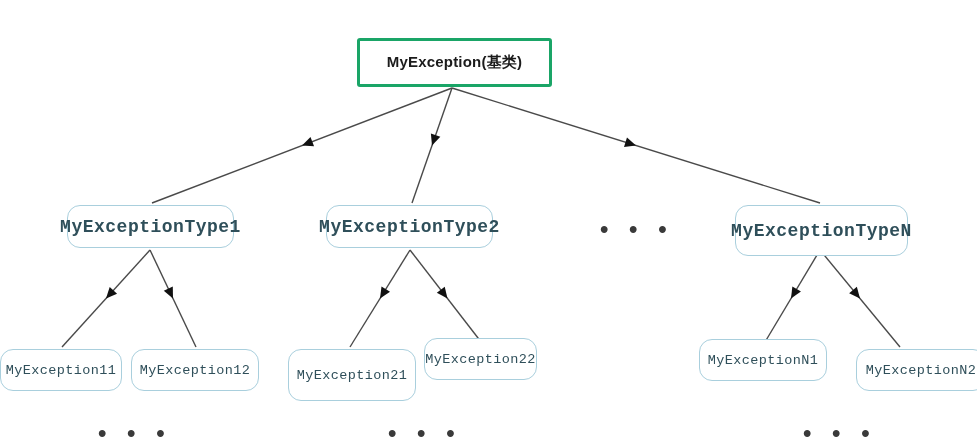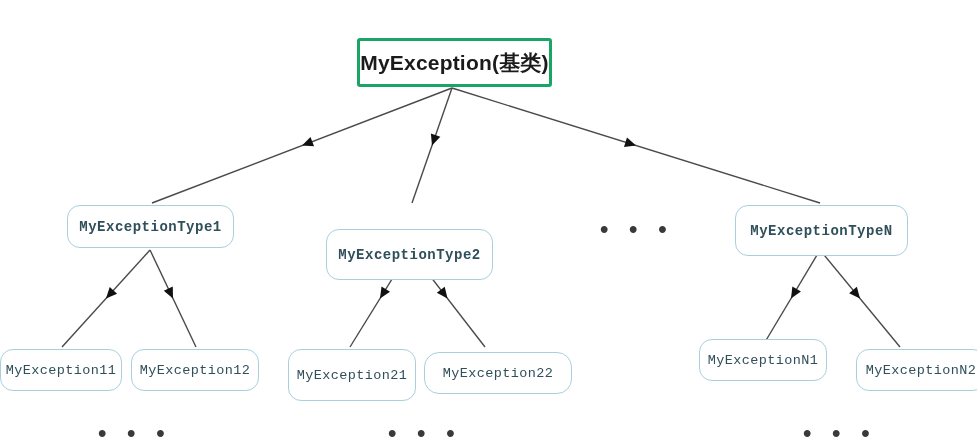--- a/index.html
+++ b/index.html
@@ -33,30 +33,30 @@
     justify-content: center;
     background: #ffffff;
     text-align: center;
     white-space: nowrap;
   }
   .node-root {
     border: 3px solid #1aa567;
     border-radius: 3px;
     font-family: "Liberation Sans", sans-serif;
     font-weight: bold;
-    font-size: 21px;
+    font-size: 15px;
     color: #1b1b1b;
     letter-spacing: 0.2px;
   }
   .node-type {
     border: 1.6px solid #a9cfdd;
     border-radius: 13px;
     font-family: "Liberation Mono", "DejaVu Sans Mono", monospace;
     font-weight: bold;
-    font-size: 14px;
+    font-size: 18px;
     color: #2f4f5a;
     letter-spacing: 0.5px;
   }
   .node-leaf {
     border: 1.6px solid #a9cfdd;
     border-radius: 13px;
     font-family: "Liberation Mono", "DejaVu Sans Mono", monospace;
     font-weight: normal;
     font-size: 13.5px;
     color: #2f4f5a;
@@ -110,25 +110,25 @@
         <line x1="820" y1="250" x2="762" y2="347" stroke="#4a4a4a" stroke-width="1.4"></line>
         <polygon points="0,0 -11,-5 -11,5" fill="#111111" transform="translate(791,298.5) rotate(120.8768130790604)"></polygon>
       </g>
       <g>
         <line x1="820" y1="250" x2="900" y2="347" stroke="#4a4a4a" stroke-width="1.4"></line>
         <polygon points="0,0 -11,-5 -11,5" fill="#111111" transform="translate(860,298.5) rotate(50.48615642500431)"></polygon>
       </g>
     </svg>
 <div class="node node-root" style="left: 357px; top: 38px; width: 195px; height: 49px;">MyException(基类)</div>
     <div class="node node-type" style="left: 67px; top: 205px; width: 167px; height: 43px;">MyExceptionType1</div>
-    <div class="node node-type" style="left: 326px; top: 205px; width: 167px; height: 51px; margin-top: 24px;">MyExceptionType2</div>
+    <div class="node node-type" style="left: 326px; top: 205px; width: 167px; height: 43px;">MyExceptionType2</div>
     <div class="node node-type" style="left: 735px; top: 205px; width: 173px; height: 51px;">MyExceptionTypeN</div>
     <div class="node node-leaf" style="left: 0px; top: 349px; width: 122px; height: 42px;">MyException11</div>
     <div class="node node-leaf" style="left: 131px; top: 349px; width: 128px; height: 42px; text-align: right;">MyException12</div>
     <div class="node node-leaf" style="left: 288px; top: 349px; width: 128px; height: 52px;">MyException21</div>
-    <div class="node node-leaf" style="left: 424px; top: 352px; width: 148px; height: 42px; border-radius: 15px;">MyException22</div>
+    <div class="node node-leaf" style="left: 424px; top: 338px; width: 113px; height: 42px;">MyException22</div>
     <div class="node node-leaf" style="left: 699px; top: 339px; width: 128px; height: 42px;">MyExceptionN1</div>
     <div class="node node-leaf" style="left: 856px; top: 349px; width: 130px; height: 42px;">MyExceptionN2</div>
     <div class="ellipsis" style="left: 600px; top: 217px;">• • •</div>
     <div class="ellipsis" style="left: 98px; top: 421px;">• • •</div>
     <div class="ellipsis" style="left: 388px; top: 421px;">• • •</div>
     <div class="ellipsis" style="left: 803px; top: 421px;">• • •</div>
   </div>
 
 </body></html>

